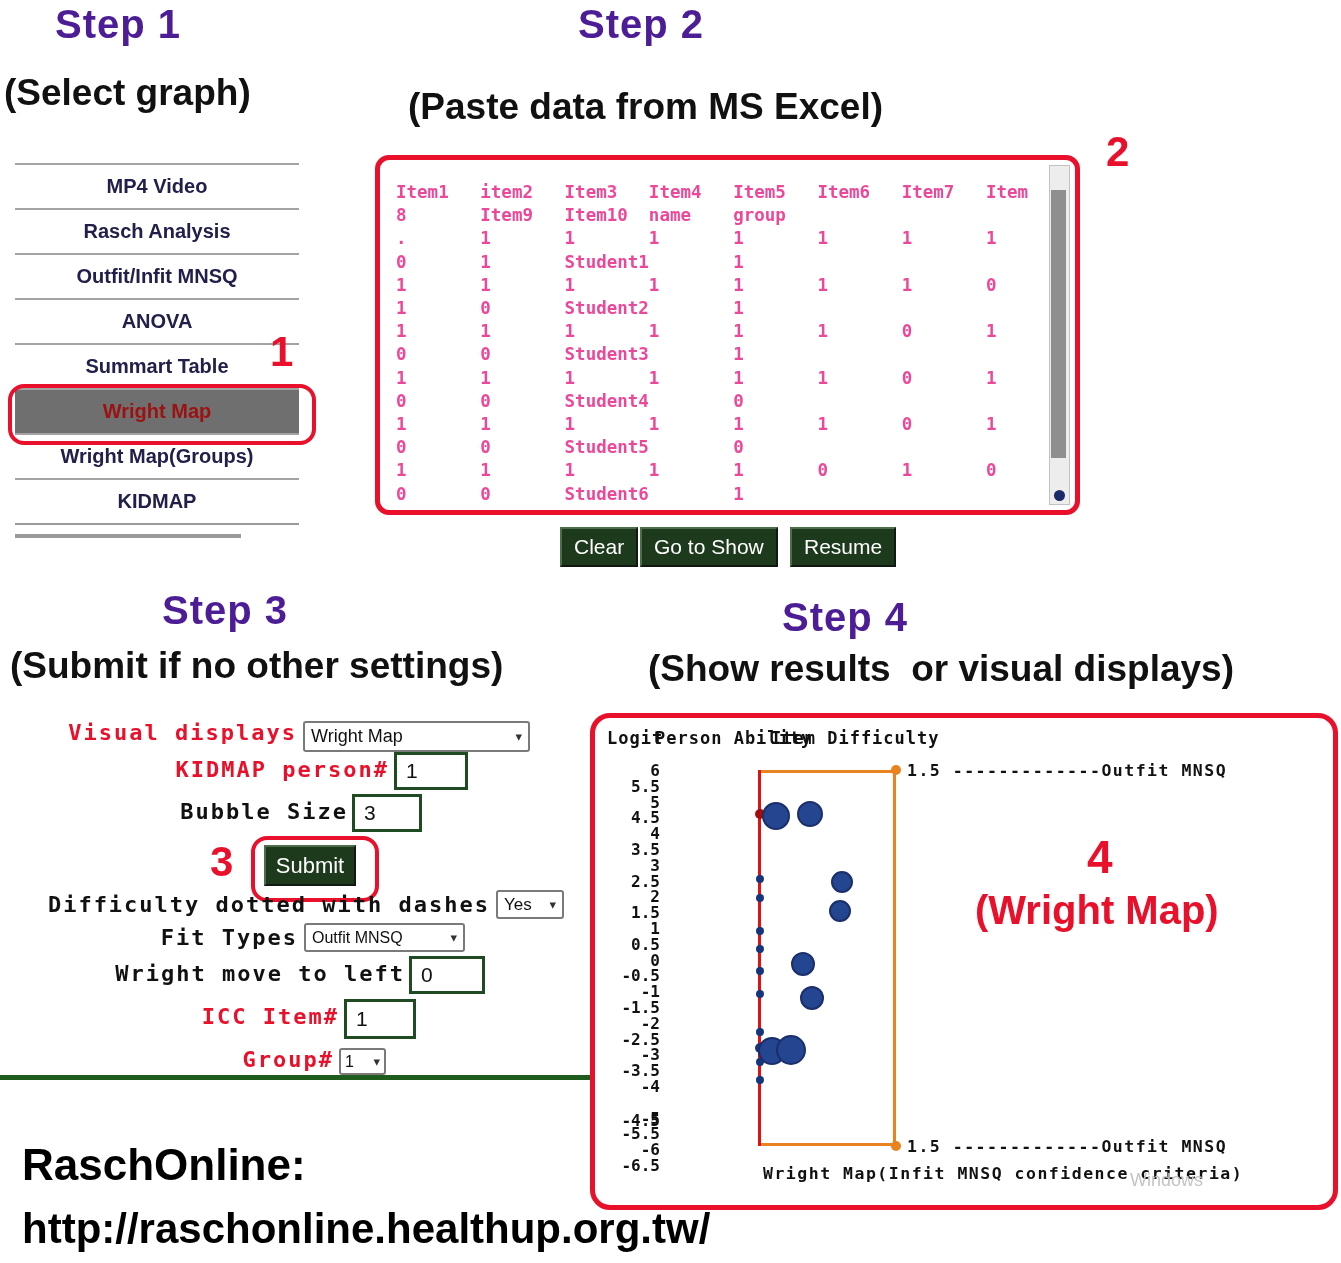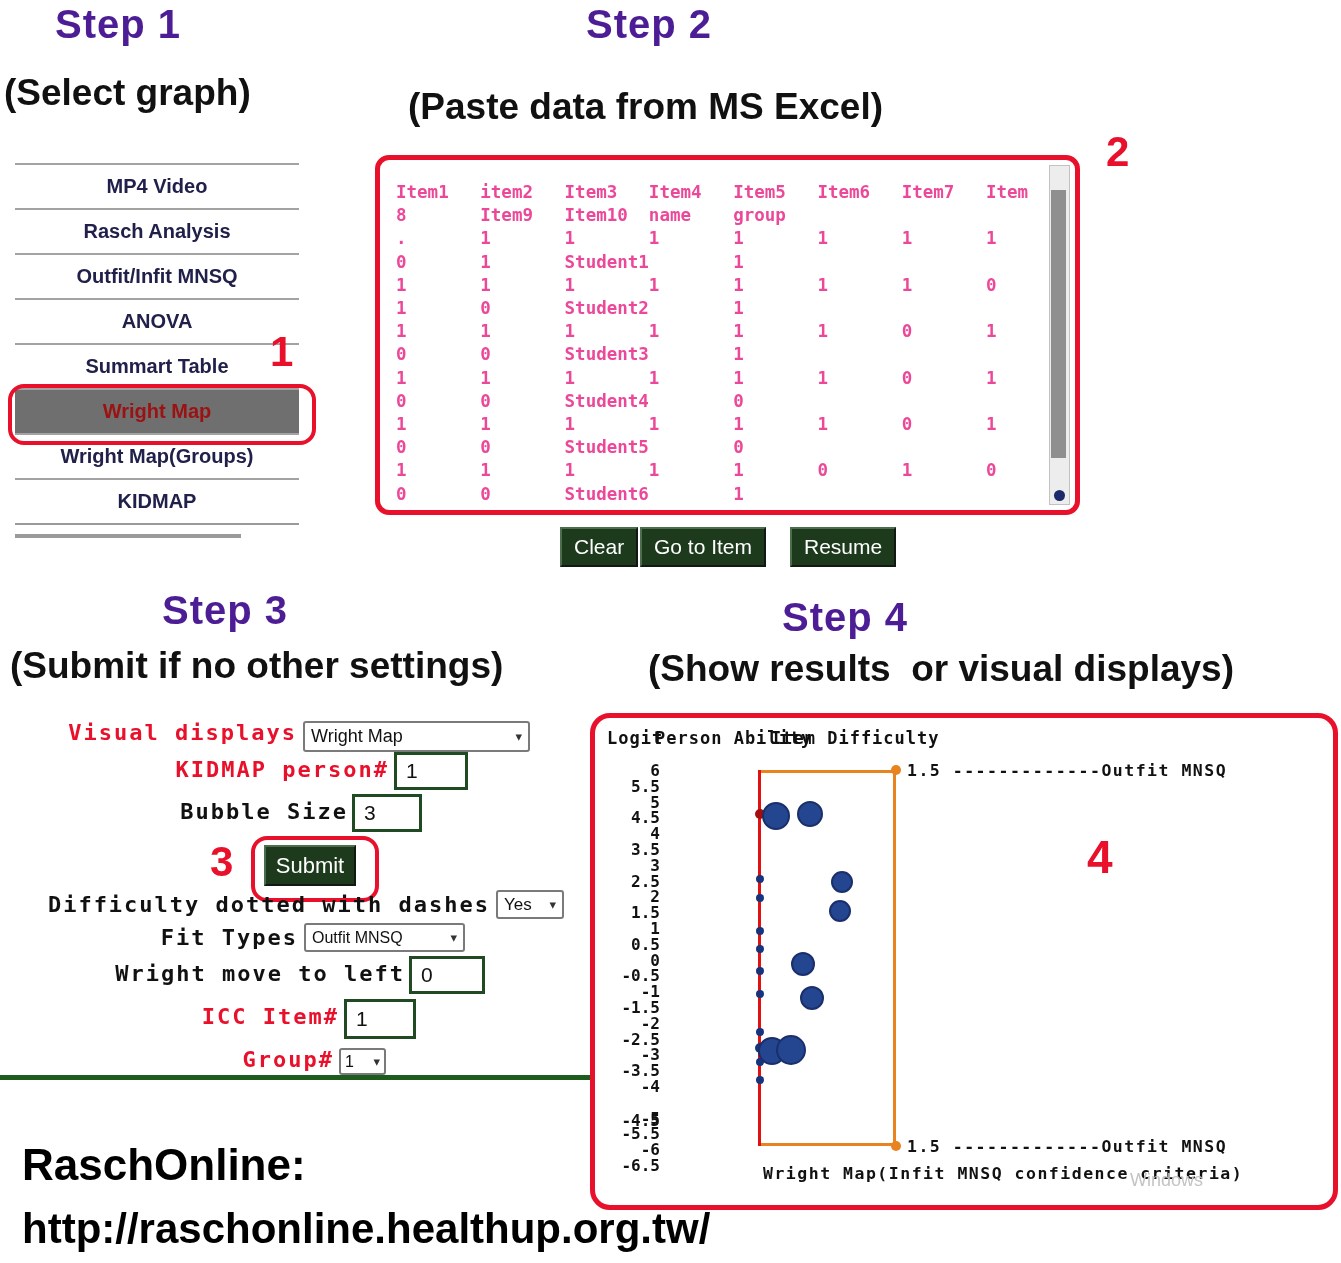--- a/index.html
+++ b/index.html
@@ -74,21 +74,21 @@
     <div class="menu-item">ANOVA</div>
     <div class="menu-item">Summart Table</div>
     <div class="menu-item selected">Wright Map</div>
     <div class="menu-item">Wright Map(Groups)</div>
     <div class="menu-item">KIDMAP</div>
   </div>
   <div class="abs menu-endbar"></div>
   <div class="abs outline-red" style="left:8px;top:384px;width:300px;height:53px;"></div>
   <div class="abs callout" style="left:270px;top:328px;">1</div>
 
-  <div class="abs step-title" style="left:578px;top:2px;margin-left:8px;">Step 2</div>
+  <div class="abs step-title" style="left:578px;top:2px;">Step 2</div>
   <div class="abs step-sub" style="left:408px;top:86px;">(Paste data from MS Excel)</div>
   <div class="abs callout" style="left:1106px;top:128px;">2</div>
 
   <div class="abs paste-panel">
     <pre class="paste-pre">Item1   item2   Item3   Item4   Item5   Item6   Item7   Item
 8       Item9   Item10  name    group
 .       1       1       1       1       1       1       1
 0       1       Student1        1
 1       1       1       1       1       1       1       0
 1       0       Student2        1
@@ -101,21 +101,21 @@
 1       1       1       1       1       0       1       0
 0       0       Student6        1
 1       1       1       1       1       1       0       0</pre>
     <div class="vscroll">
       <div class="vthumb"></div>
       <div class="vdot"></div>
     </div>
   </div>
 
   <button class="gbtn" style="left:560px;top:527px;">Clear</button>
-  <button class="gbtn" style="left:640px;top:527px;">Go to Item</button>
+  <button class="gbtn" style="left:640px;top:527px;">Go to Show</button>
   <button class="gbtn" style="left:790px;top:527px;">Resume</button>
 
   <div class="abs step-title" style="left:162px;top:588px;">Step 3</div>
   <div class="abs step-sub" style="left:10px;top:645px;">(Submit if no other settings)</div>
 
   <div class="abs form-label red" style="right:1044px;top:720px;">Visual displays</div>
   <div class="dropdown" style="left:303px;top:721px;width:227px;height:31px;">
     <span>Wright Map</span>
     <span class="chev">▾</span>
   </div>
@@ -196,20 +196,21 @@
 
       <div id="wm-box" class="wm-box" style="top: 52px; height: 376.04px;"></div>
       <div id="wm-line" class="wm-line" style="top: 52px; height: 376.04px;"></div>
       <div id="odot-top" class="odot" style="left: 296px; top: 47px;"></div>
       <div id="odot-bottom" class="odot" style="left: 296px; top: 423.04px;"></div>
 
       <div id="outfit-top" class="outfit-label mono-b" style="top: 43px;">1.5 -------------Outfit MNSQ</div>
       <div id="outfit-bottom" class="outfit-label mono-b" style="top: 419.04px;">1.5 -------------Outfit MNSQ</div>
 
       <div class="chart-callout">4</div>
+      <div class="chart-callout-label">(Wright Map)</div>
 
       <div class="chart-title-bottom mono-b">Wright Map(Infit MNSQ confidence criteria)</div>
       <div class="watermark">Windows</div>
     <div class="pdot" style="left: 159.5px; top: 91.24px; height: 10px; width: 10px; background: rgb(165, 13, 13);"></div>
         <div class="pdot" style="left: 160.5px; top: 157.02px; height: 8px; width: 8px; background: rgb(22, 52, 126);"></div>
         <div class="pdot" style="left: 160.5px; top: 175.98px; height: 8px; width: 8px; background: rgb(22, 52, 126);"></div>
         <div class="pdot" style="left: 160.5px; top: 209.16px; height: 8px; width: 8px; background: rgb(22, 52, 126);"></div>
         <div class="pdot" style="left: 160.5px; top: 226.54px; height: 8px; width: 8px; background: rgb(22, 52, 126);"></div>
         <div class="pdot" style="left: 160.5px; top: 248.66px; height: 8px; width: 8px; background: rgb(22, 52, 126);"></div>
         <div class="pdot" style="left: 160.5px; top: 272.36px; height: 8px; width: 8px; background: rgb(22, 52, 126);"></div>

